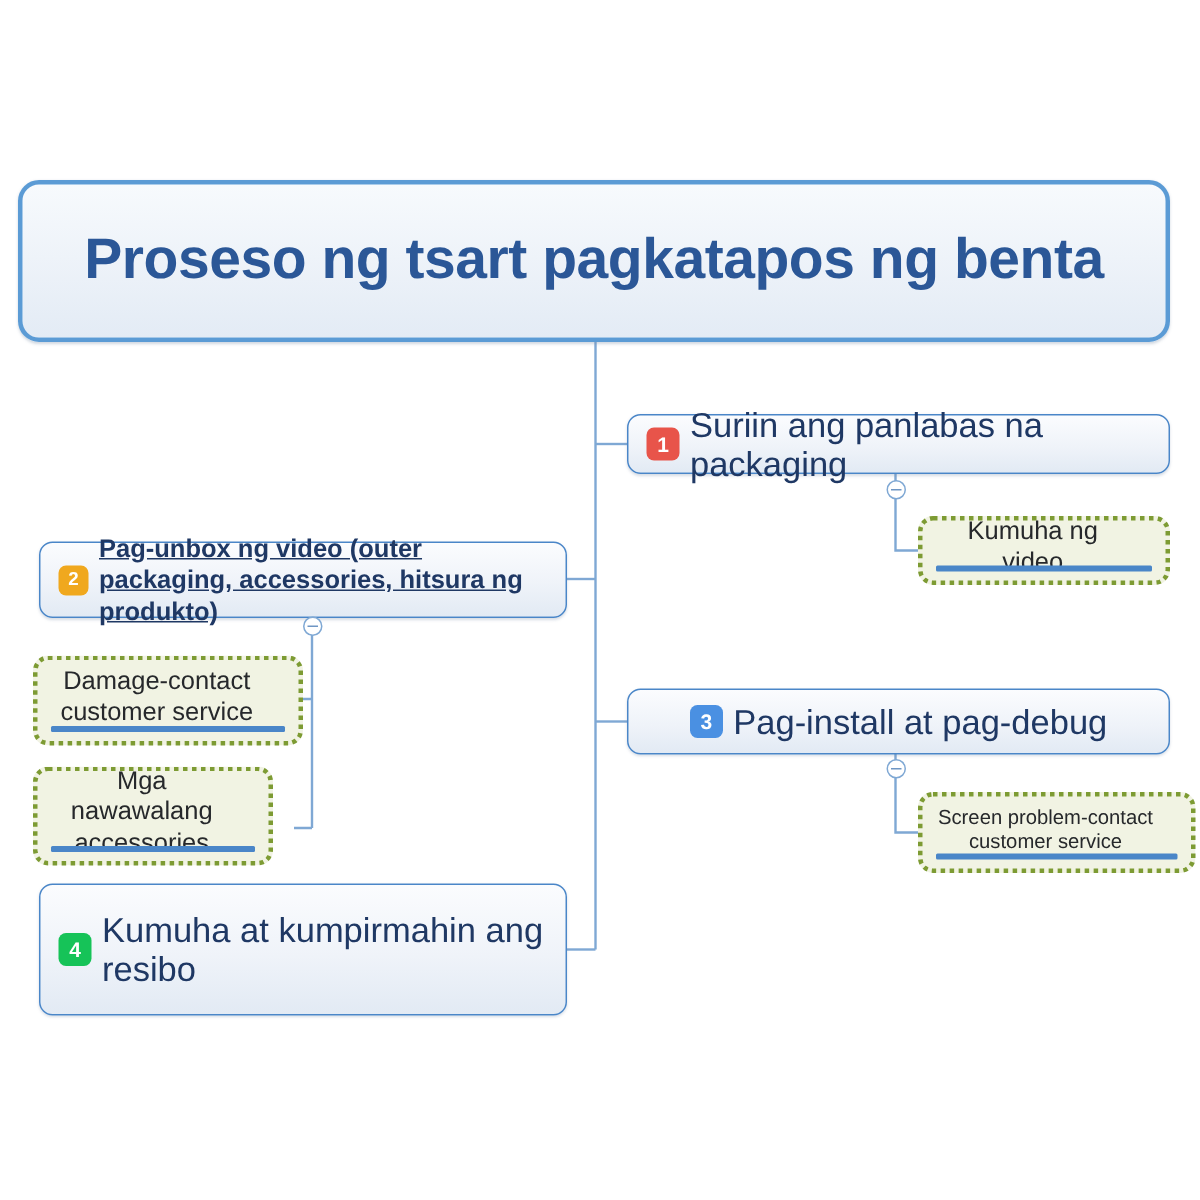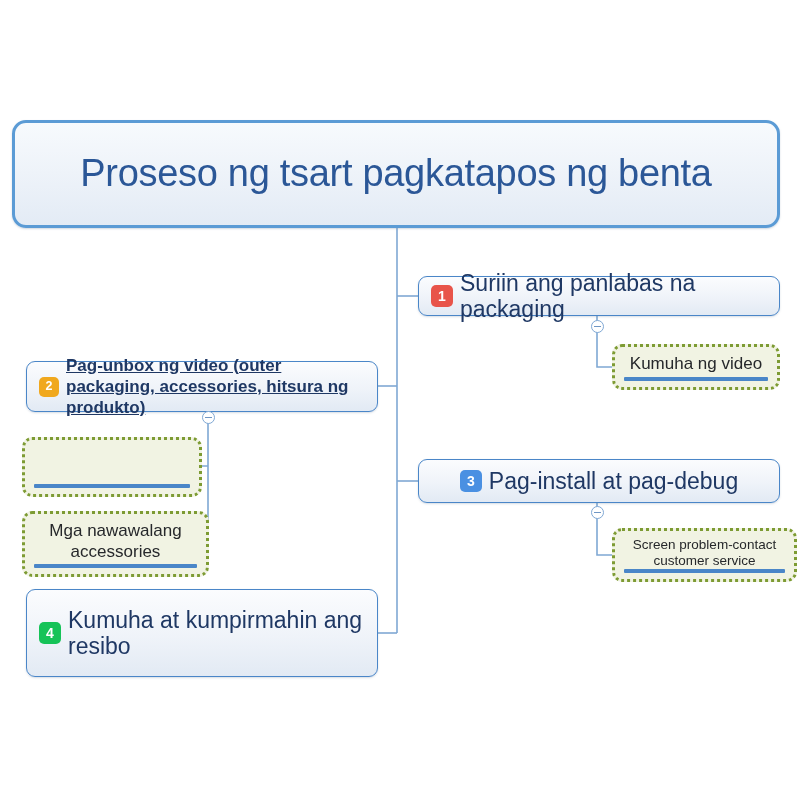--- a/index.html
+++ b/index.html
@@ -51,21 +51,21 @@
     width: 768px;
     height: 108px;
     border: 3px solid #5b9bd5;
     border-radius: 14px;
     background: linear-gradient(180deg, #f7fafd 0%, #eef3f9 48%, #e3ebf5 100%);
     box-shadow: 0 1px 2px rgba(120,140,165,0.35);
   }
   .root-title {
     color: #2b5797;
     font-size: 38px;
-    font-weight: normal;
+    font-weight: bold;
     letter-spacing: -0.3px;
     line-height: 1.1;
     text-align: left;
     padding: 0 14px;
   }
 
   
   .main-node {
     border: 1.6px solid #4a86c8;
     border-radius: 9px;
@@ -102,21 +102,21 @@
     line-height: 1;
   }
   .badge.sm { width: 20px; height: 20px; font-size: 12.5px; }
 
   
   .leaf-node {
     border: 3px dotted #7d9b33;
     border-radius: 10px;
     background: #f1f3e3;
     box-sizing: border-box;
-    padding: 4px 9px 9px 9px;
+    padding: 4px 24px 9px 9px;
     display: flex;
     align-items: center;
     justify-content: center;
     position: absolute;
     z-index: 3;
   }
   .leaf-label {
     color: #26282b;
     font-size: 17px;
     line-height: 1.18;
@@ -195,24 +195,25 @@
     <span class="leaf-underline"></span>
   </div>
 
   <div class="node main-node" style="left:26px; top:361px; width:352px; height:51px;">
     <span class="badge sm" style="background:#f0a81e;">2</span>
     <span class="main-label bold">Pag-unbox ng video (outer packaging, accessories, hitsura ng produkto)</span>
   </div>
   <div class="toggle" style="left:202px; top:411px;"></div>
 
   <div class="leaf-node" style="left:22px; top:437px; width:180px; height:60px;">
-    <span class="leaf-underline"></span>
-  </div>
-
-  <div class="leaf-node" style="left:22px; top:511px; width:187px; height:66px;">
+    <span class="leaf-label">Damage-contact customer service</span>
+    <span class="leaf-underline"></span>
+  </div>
+
+  <div class="leaf-node" style="left:22px; top:511px; width:160px; height:66px;">
     <span class="leaf-label">Mga nawawalang accessories</span>
     <span class="leaf-underline"></span>
   </div>
 
   <div class="node main-node" style="left:418px; top:459px; width:362px; height:44px;">
     <span class="badge" style="background:#4a90e2;">3</span>
     <span class="main-label">Pag-install at pag-debug</span>
   </div>
   <div class="toggle" style="left:591px; top:506px;"></div>
 

